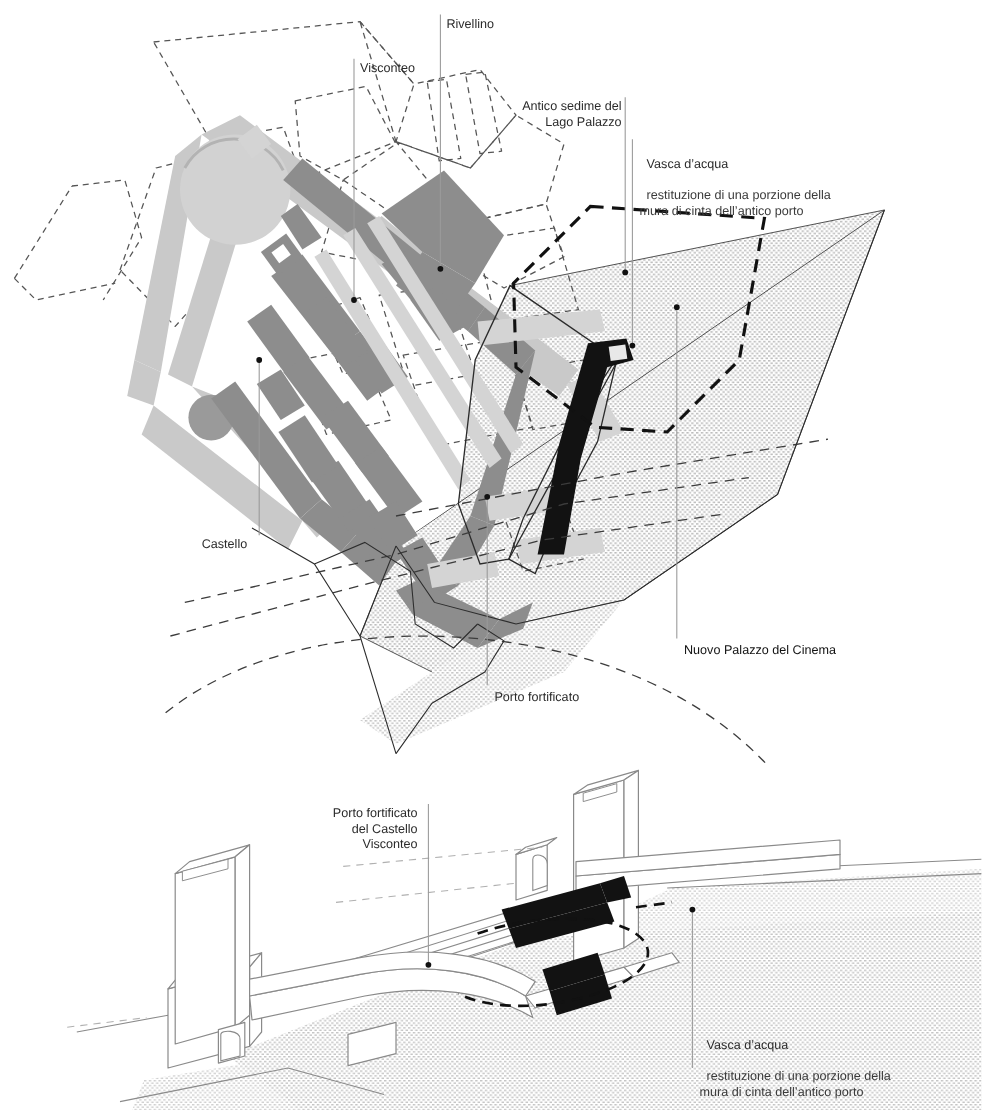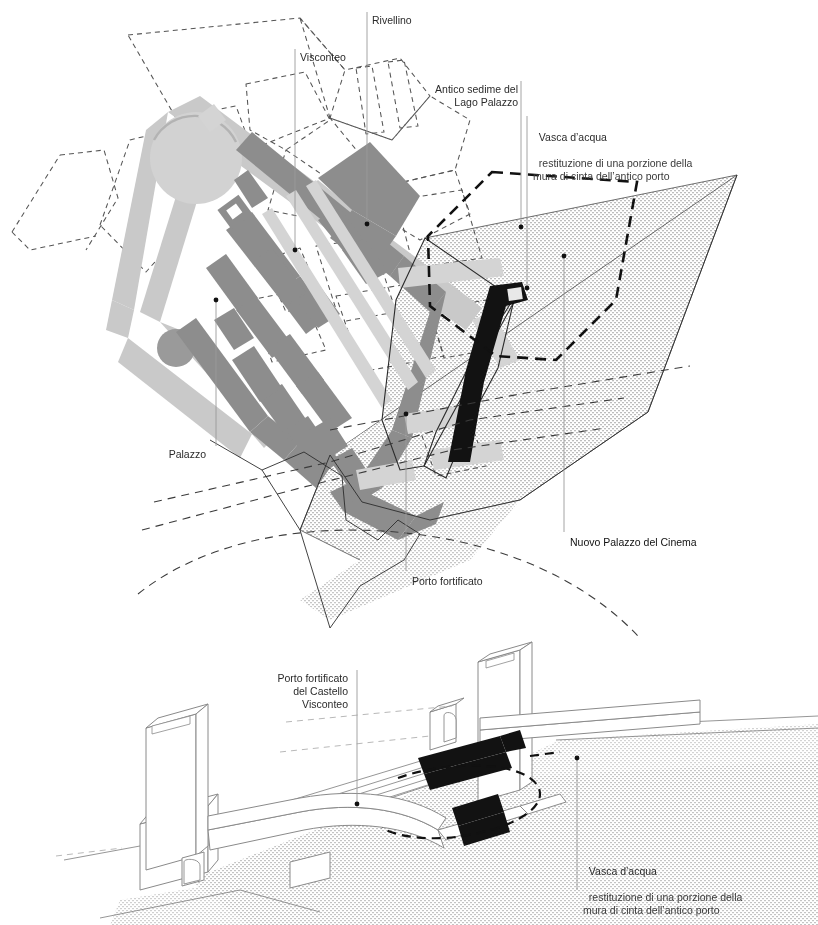--- a/index.html
+++ b/index.html
@@ -310,21 +310,21 @@
 Lago Palazzo</div>
 
 <div class="lbl left" style="left:533px;top:118px;width:200px;">
   <span class="bold-head">Vasca d’acqua</span><br>
   <span class="sub">restituzione di una porzione della
 mura di cinta dell’antico porto</span>
 </div>
 
 <div class="lbl left bold-head" style="left:570px;top:536px;">Nuovo Palazzo del Cinema</div>
 
-<div class="lbl right" style="left:120px;top:448px;width:86px;">Palazzo</div>
+<div class="lbl right" style="left:120px;top:448px;width:86px;">Castello</div>
 
 <div class="lbl left" style="left:412px;top:575px;">Porto fortificato</div>
 
 <div class="lbl right" style="left:200px;top:672px;width:148px;">Porto fortificato
 del Castello
 Visconteo</div>
 
 <div class="lbl left" style="left:583px;top:852px;width:210px;">
   <span class="bold-head">Vasca d’acqua</span><br>
   <span class="sub">restituzione di una porzione della

